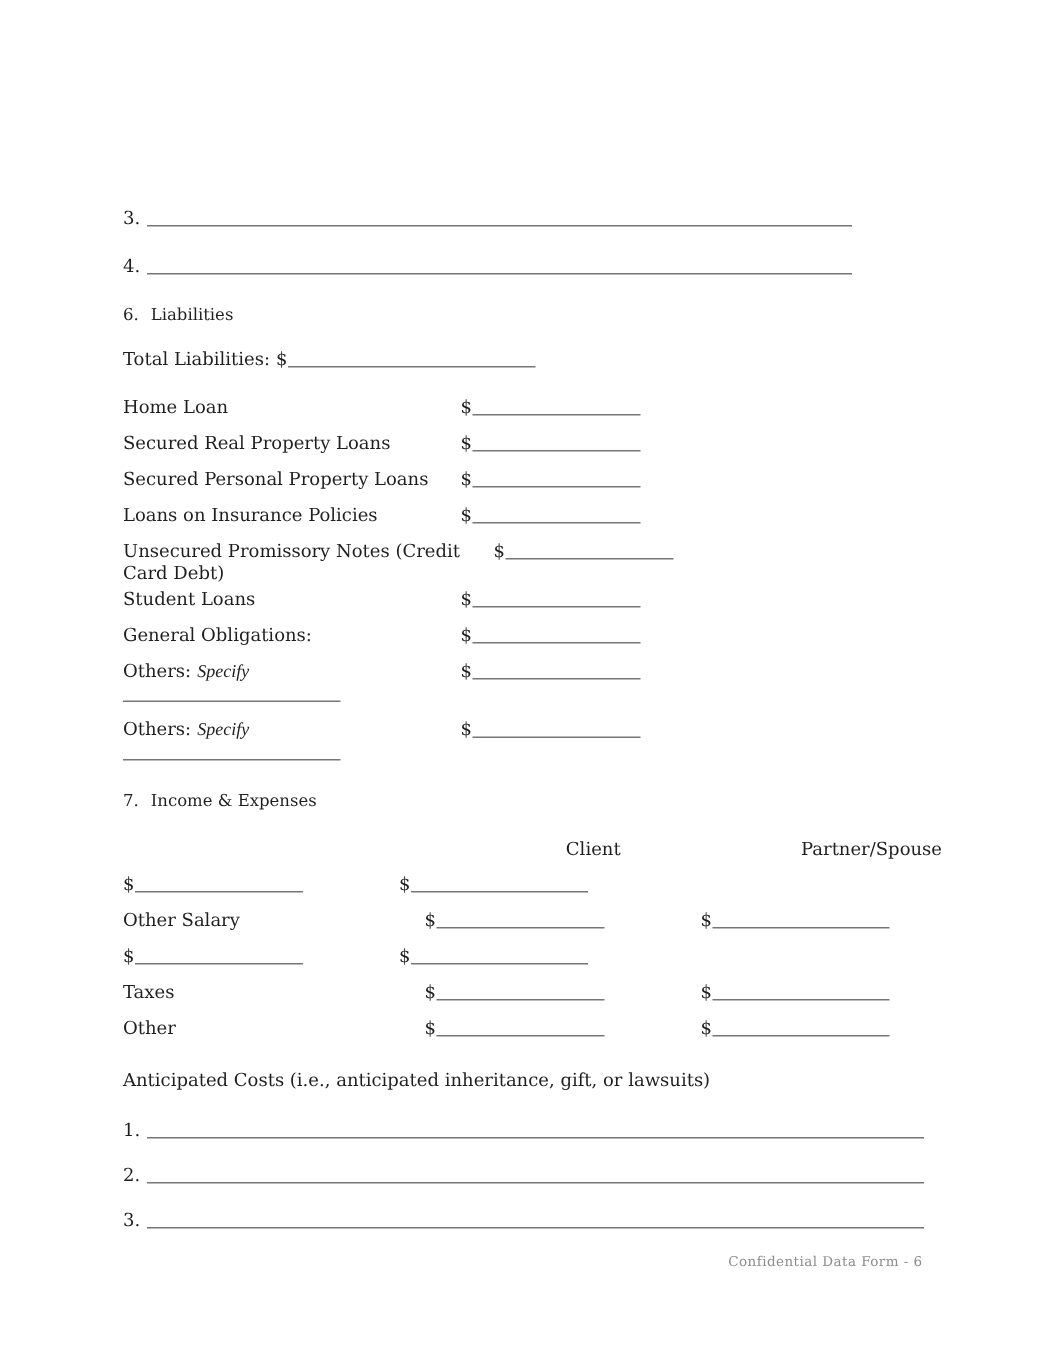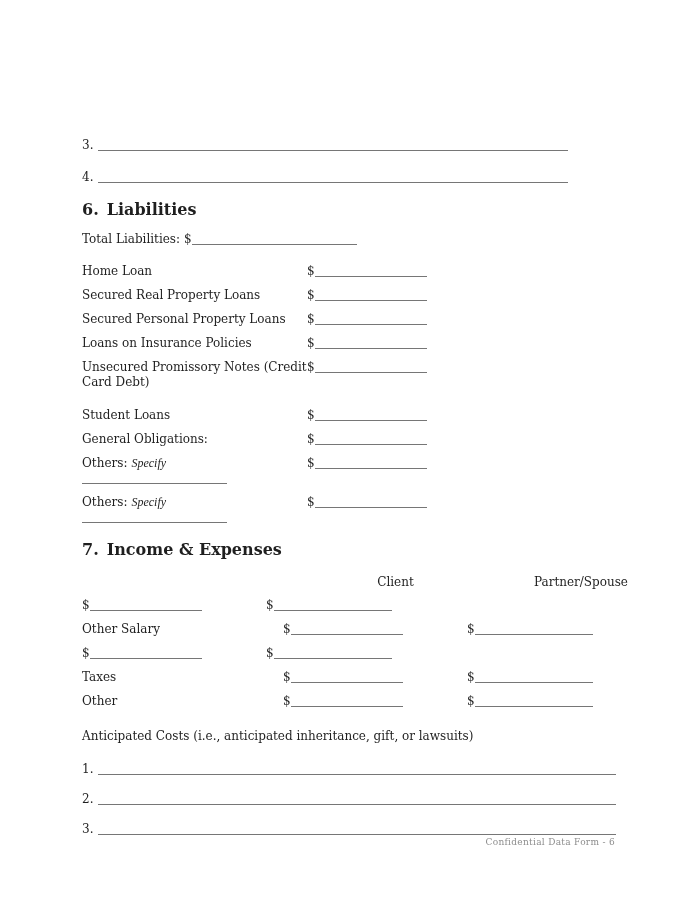--- a/index.html
+++ b/index.html
@@ -21,28 +21,28 @@
     vertical-align:baseline;
   }
   .w470{width:470px;}
   .w165{width:165px;}
   .w112{width:112px;}
   .w145{width:145px;}
   .w118{width:118px;}
   .w518{width:518px;}
   .numbered-line{margin-bottom:17px;white-space:nowrap;}
   .numbered-line .num{margin-right:5px;}
-  .sec-heading{font-weight:bold;margin:16px 0 0 0;font-size:16px;line-height:15px;}
+  .sec-heading{font-weight:normal;margin:16px 0 0 0;font-size:11px;line-height:15px;}
   .sec-heading .ht{margin-left:8px;}
   .total-line{margin-top:15px;white-space:nowrap;}
   .total-line .cur{margin-left:4px;}
   .liab-table{margin-top:17px;}
   .liab-row{display:flex;align-items:baseline;margin-bottom:9px;}
   .liab-row .liab-label{width:225px;flex:0 0 225px;}
-  .liab-row.tight{margin-bottom:18px;}
+  .liab-row.tight{margin-bottom:2px;gap:22px;}
   .amount{white-space:nowrap;}
   .others-label .sp{font-style:italic;margin-left:4px;margin-right:3px;font-family:Liberation Serif, serif;}
   .ie-heading{margin-top:17px;}
   .ie-header-row{display:flex;margin-top:18px;justify-content:center;}
   .ie-header-row .spacer{width:201px;flex:0 0 201px;}
   .ie-header-row .col-client{width:127px;flex:0 0 127px;text-align:center;}
   .ie-header-row .col-gap{width:57px;flex:0 0 57px;}
   .ie-header-row .col-partner{width:130px;flex:0 0 130px;text-align:center;}
   .ie-table{margin-top:8px;}
   .ie-row{display:flex;align-items:baseline;margin-bottom:9px;}

